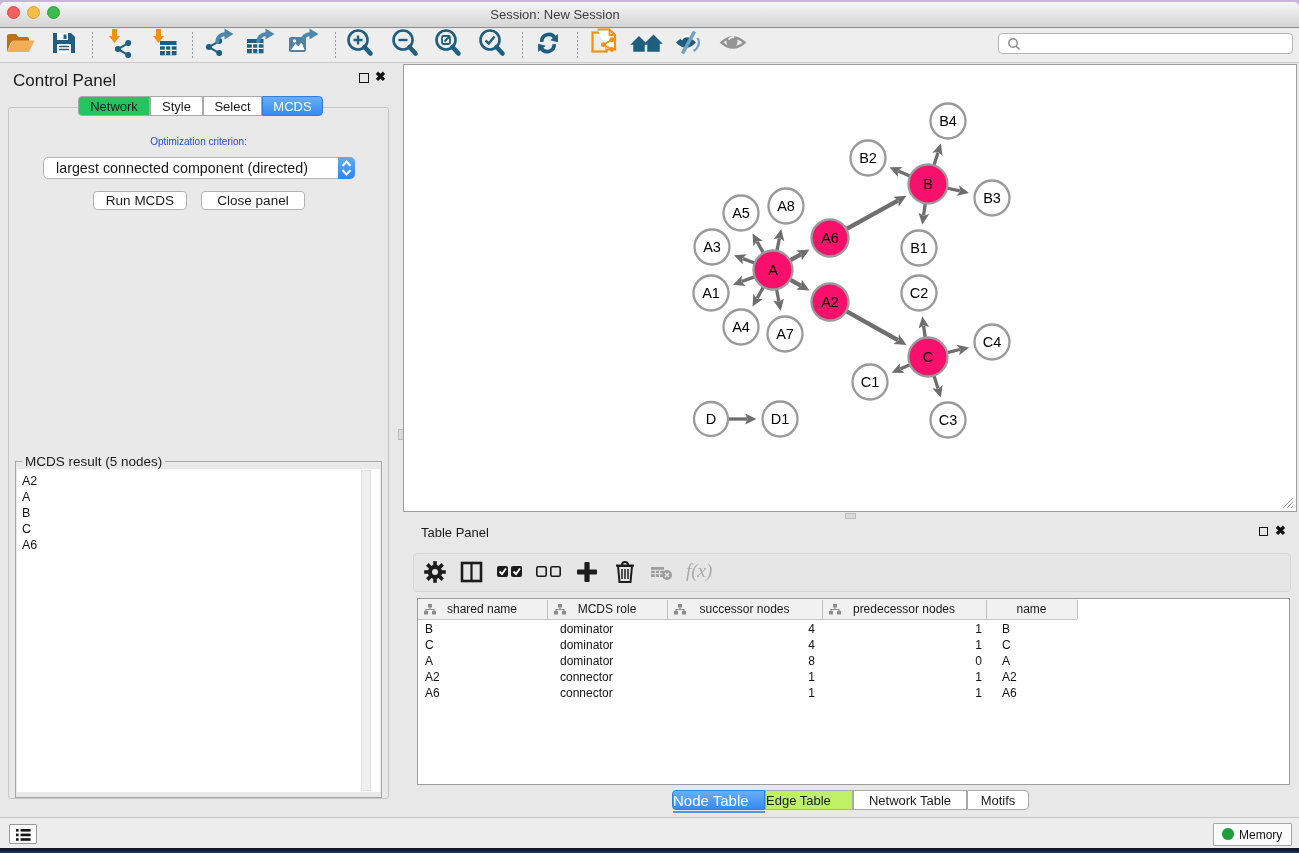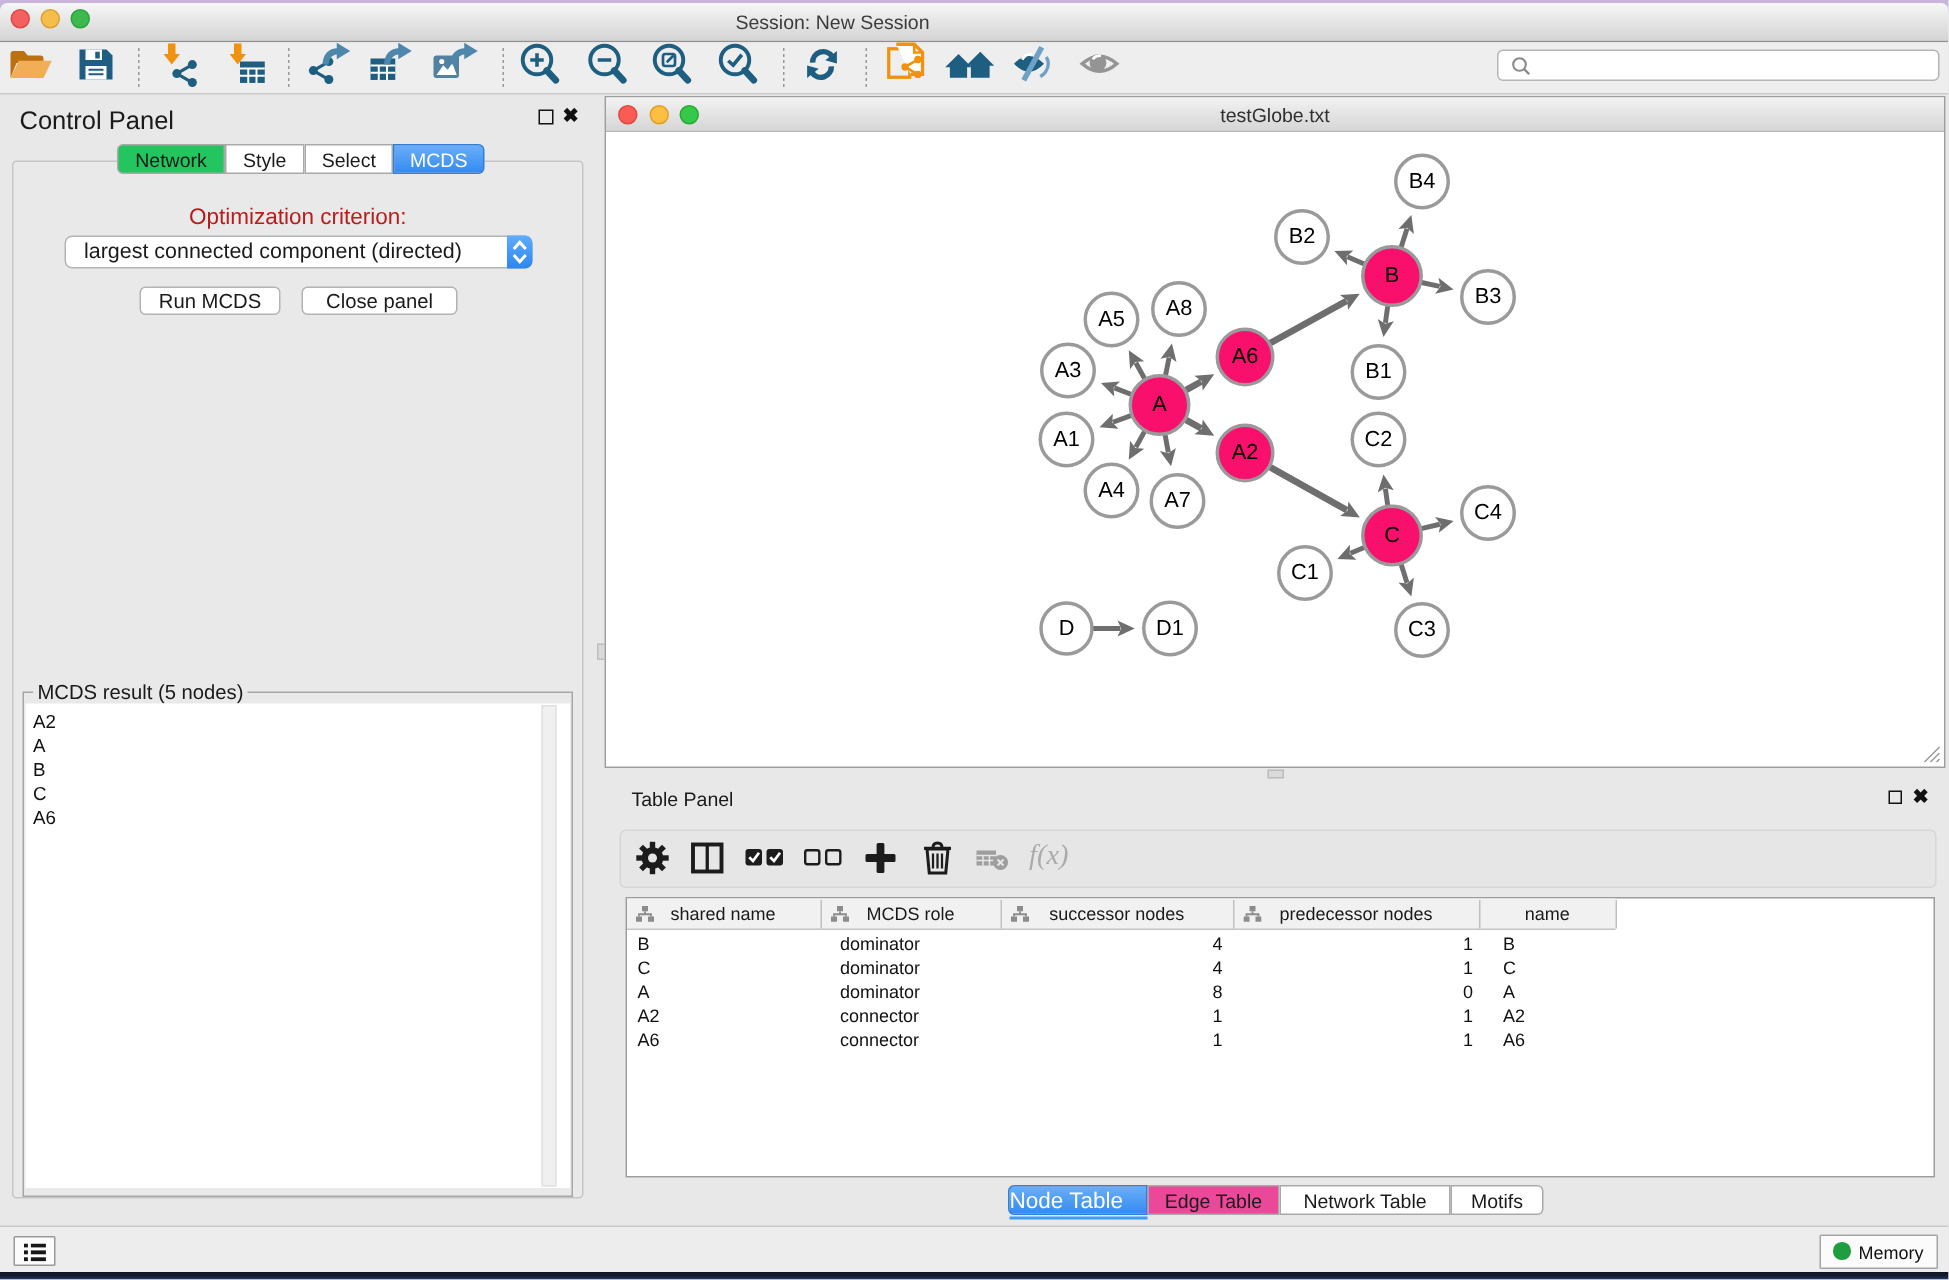--- a/index.html
+++ b/index.html
@@ -173,21 +173,21 @@
     </svg>
   </div>
 <div class="abs" style="left:13px;top:71px;font-size:17px;color:#1A1A1A">Control Panel</div>
 <div class="abs" style="left:359px;top:73px;width:10px;height:10px;border:1.6px solid #111"></div>
 <div class="abs" style="left:375px;top:69px;font-size:13px;font-weight:bold;color:#111">✖</div>
 <div class="abs" style="left:8px;top:107px;width:381px;height:692px;background:#E9E9E9;border:1px solid #C6C6C6;border-radius:3px"></div>
 <div class="abs" style="left:78px;top:96px;width:72px;height:20px;background:#22c55e;border:1px solid #A9A9A9;border-radius:4px 0 0 4px;font-size:13px;color:#1A1A1A;text-align:center;line-height:19px">Network</div>
 <div class="abs" style="left:150px;top:96px;width:53px;height:20px;background:#FFFFFF;border:1px solid #A9A9A9;font-size:13px;color:#1A1A1A;text-align:center;line-height:19px">Style</div>
 <div class="abs" style="left:203px;top:96px;width:59px;height:20px;background:#FFFFFF;border:1px solid #A9A9A9;font-size:13px;color:#1A1A1A;text-align:center;line-height:19px">Select</div>
 <div class="abs" style="left:262px;top:96px;width:61px;height:20px;background:linear-gradient(#6AAEF8,#348BF2);border:1px solid #2F7FD8;border-radius:0 4px 4px 0;font-size:13px;color:#fff;text-align:center;line-height:19px">MCDS</div>
-<div class="abs" style="left:0;top:136px;width:397px;text-align:center;font-size:15px;color:#b91c1c">Optimization criterion:</div>
+<div class="abs" style="left:0;top:136px;width:397px;text-align:center;font-size:10px;color:#1d4ed8">Optimization criterion:</div>
 <div class="abs" style="left:43px;top:157px;width:312px;height:22px;background:#fff;border:1px solid #B5B5B5;border-radius:5px;font-size:14.3px;color:#1A1A1A;line-height:21px;padding-left:12px">largest connected component (directed)</div>
 <div class="abs" style="left:338px;top:157px;width:17px;height:22px;background:linear-gradient(#5FACFA,#2C86F0);border-radius:0 5px 5px 0"></div>
 <div class="abs" style="left:338px;top:157px;width:17px;height:22px">
     <svg width="17" height="22">
       <path d="M4.5 9 L8.5 4.5 L12.5 9 M4.5 13 L8.5 17.5 L12.5 13" stroke="#fff" stroke-width="2" fill="none"></path>
     </svg>
   </div>
 <div class="abs" style="left:93px;top:191px;width:94px;height:19px;background:#fff;border:1px solid #B3B3B3;border-radius:4px;font-size:13.5px;color:#1A1A1A;text-align:center;line-height:18px">Run MCDS</div>
 <div class="abs" style="left:201px;top:191px;width:104px;height:19px;background:#fff;border:1px solid #B3B3B3;border-radius:4px;font-size:13.5px;color:#1A1A1A;text-align:center;line-height:18px">Close panel</div>
 <div class="abs" style="left:15px;top:461px;width:367px;height:337px;border:1px solid #A6A6A6"></div>
@@ -195,26 +195,20 @@
 <div class="abs" style="left:17px;top:469px;width:363px;height:323px;background:#fff"></div>
 <div class="abs" style="left:361px;top:470px;width:10px;height:321px;background:#F0F0F0;border:1px solid #E0E0E0"></div>
 <div class="abs" style="left:22px;top:474px;font-size:12.5px;color:#111">A2</div>
 <div class="abs" style="left:22px;top:490px;font-size:12.5px;color:#111">A</div>
 <div class="abs" style="left:22px;top:506px;font-size:12.5px;color:#111">B</div>
 <div class="abs" style="left:22px;top:522px;font-size:12.5px;color:#111">C</div>
 <div class="abs" style="left:22px;top:538px;font-size:12.5px;color:#111">A6</div>
 <div class="abs" style="left:398px;top:429px;width:7px;height:11px;background:#DADADA;border:1px solid #BDBDBD"></div>
 <div class="abs" style="left:845px;top:513px;width:11px;height:6px;background:#DADADA;border:1px solid #BDBDBD"></div>
 <div class="abs" style="left:403px;top:64px;width:894px;height:448px;border:1px solid #9E9E9E;background:#fff">
-<div class="abs" style="left:0;top:0;width:892px;height:23px;background:linear-gradient(#F2F2F2,#D6D6D6);border-bottom:1px solid #B6B6B6">
-<div class="tl" style="left:8px;top:5px;background:#FC5B53;border:1px solid #DE4943"></div>
-<div class="tl" style="left:28.5px;top:5px;background:#FDBE41;border:1px solid #DFA023"></div>
-<div class="tl" style="left:49px;top:5px;background:#35C94A;border:1px solid #27A933"></div>
-<div class="abs" style="left:0;top:0;width:892px;height:23px;text-align:center;font-size:13px;color:#2F2F2F;line-height:23px">testGlobe.txt</div>
-</div>
 <div class="abs" style="left:0;top:24px;width:892px;height:422px">
 <svg width="894" height="424" viewBox="0 0 894 424" style="position:absolute;left:0;top:0">
 <line x1="359.9" y1="164.9" x2="353.2" y2="152.8" stroke="#6E6E6E" stroke-width="3.3"></line>
 <path d="M348.5 144.5 L358.8 151.9 L352.9 152.3 L349.4 157.2 Z" fill="#6E6E6E"></path>
 <line x1="372.7" y1="162.9" x2="375.4" y2="149.3" stroke="#6E6E6E" stroke-width="3.3"></line>
 <path d="M377.3 140.0 L380.3 152.4 L375.5 148.8 L369.7 150.2 Z" fill="#6E6E6E"></path>
 <line x1="351.7" y1="174.5" x2="338.9" y2="169.6" stroke="#6E6E6E" stroke-width="3.3"></line>
 <path d="M330.0 166.3 L342.7 165.3 L338.4 169.5 L338.8 175.4 Z" fill="#6E6E6E"></path>
 <line x1="351.7" y1="187.4" x2="337.9" y2="192.5" stroke="#6E6E6E" stroke-width="3.3"></line>
 <path d="M329.0 195.8 L337.9 186.8 L337.5 192.7 L341.7 196.9 Z" fill="#6E6E6E"></path>
@@ -434,21 +428,21 @@
 <div class="abs" style="left:560px;top:670px;font-size:12px;color:#111">connector</div>
 <div class="abs" style="left:700px;top:670px;width:115px;text-align:right;font-size:12px;color:#111">1</div>
 <div class="abs" style="left:860px;top:670px;width:122px;text-align:right;font-size:12px;color:#111">1</div>
 <div class="abs" style="left:1002px;top:670px;font-size:12px;color:#111">A2</div>
 <div class="abs" style="left:425px;top:686px;font-size:12px;color:#111">A6</div>
 <div class="abs" style="left:560px;top:686px;font-size:12px;color:#111">connector</div>
 <div class="abs" style="left:700px;top:686px;width:115px;text-align:right;font-size:12px;color:#111">1</div>
 <div class="abs" style="left:860px;top:686px;width:122px;text-align:right;font-size:12px;color:#111">1</div>
 <div class="abs" style="left:1002px;top:686px;font-size:12px;color:#111">A6</div>
 <div class="abs" style="left:672px;top:790px;width:93px;height:20px;background:linear-gradient(#6AAEF8,#348BF2);border:1px solid #2F7FD8;border-radius:4px 0 0 4px;font-size:15px;color:#fff;text-align:left;line-height:19px">Node Table</div>
-<div class="abs" style="left:765px;top:790px;width:88px;height:20px;background:#ec4899;border:1px solid #A9A9A9;font-size:13px;color:#1A1A1A;text-align:center;line-height:19px">Edge Table</div>
+<div class="abs" style="left:765px;top:790px;width:88px;height:20px;background:#bef264;border:1px solid #A9A9A9;font-size:13px;color:#1A1A1A;line-height:19px">Edge Table</div>
 <div class="abs" style="left:853px;top:790px;width:114px;height:20px;background:#FFFFFF;border:1px solid #A9A9A9;font-size:13px;color:#1A1A1A;text-align:center;line-height:19px">Network Table</div>
 <div class="abs" style="left:967px;top:790px;width:62px;height:20px;background:#FFFFFF;border:1px solid #A9A9A9;border-radius:0 4px 4px 0;font-size:13px;color:#1A1A1A;text-align:center;line-height:19px">Motifs</div>
 <div class="abs" style="left:673px;top:811px;width:92px;height:2px;background:#3E9CF8"></div>
 <div class="abs" style="left:0;top:817px;width:1299px;height:31px;background:#EDEDED;border-top:1px solid #C8C8C8"></div>
 <div class="abs" style="left:9px;top:824px;width:28px;height:20px;background:#FBFBFB;border:1px solid #999;border-radius:1px"></div>
 <div class="abs" style="left:16px;top:829px;width:15px;height:12px">
     <svg width="15" height="12">
       <g fill="#161616">
         <rect x="0" y="0" width="2.6" height="2.6"></rect>
         <rect x="4.6" y="0" width="10" height="2.6"></rect>

